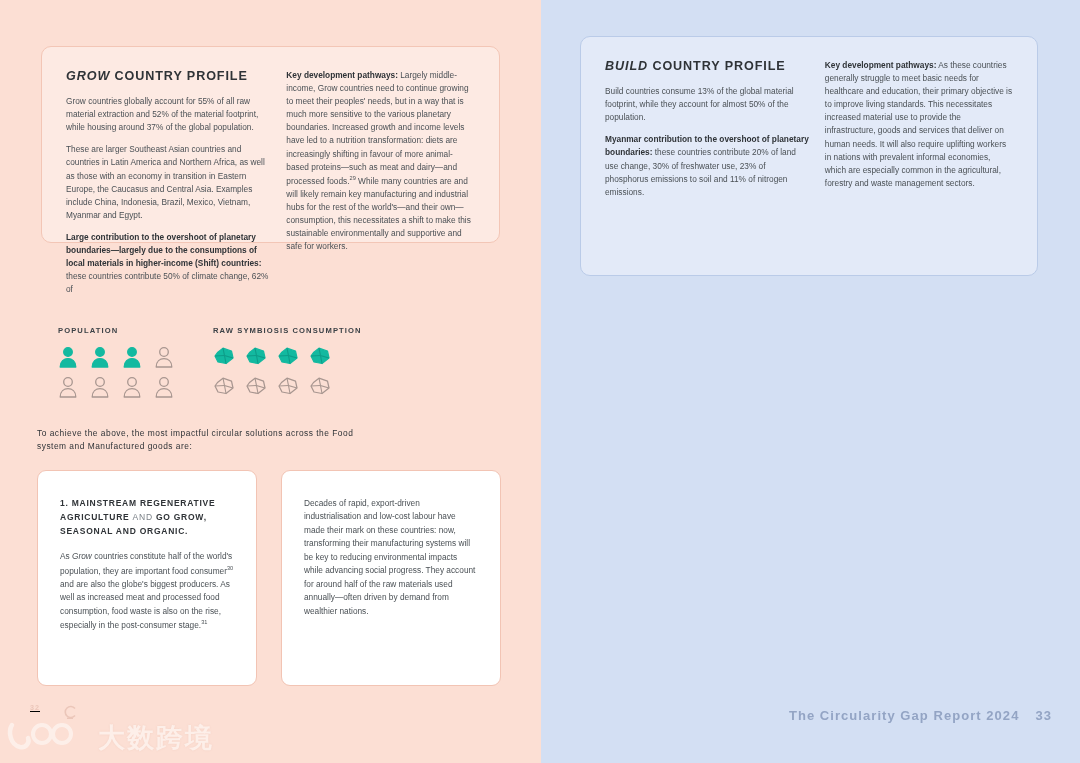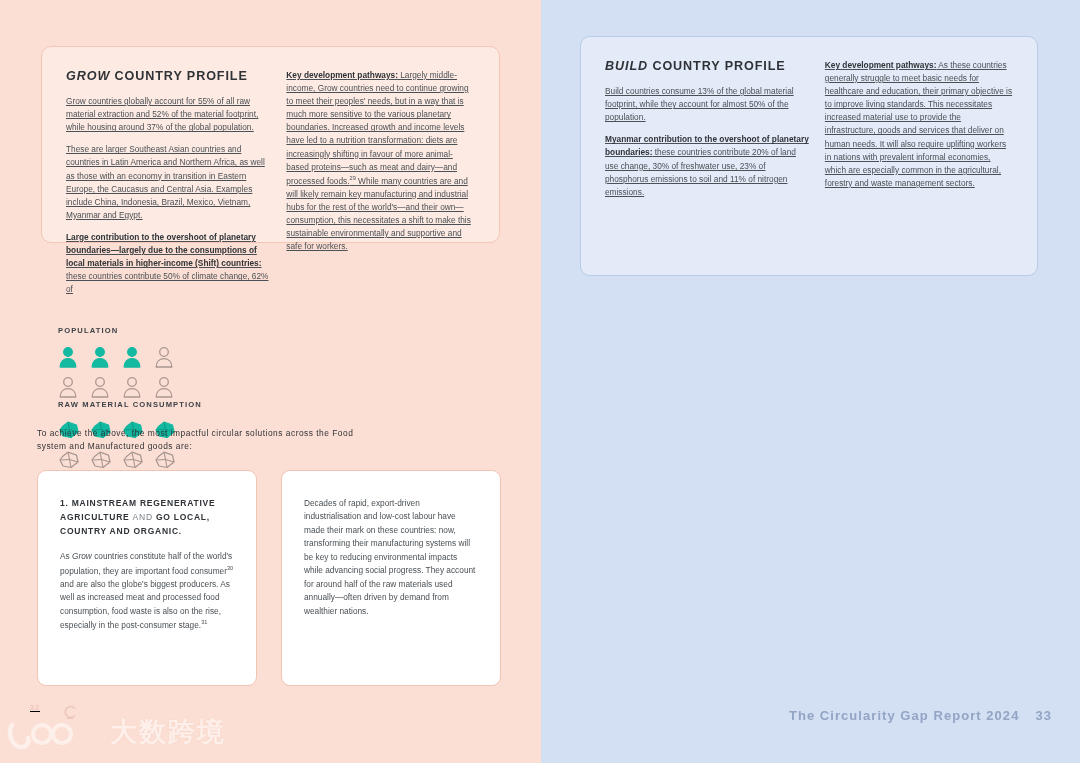--- a/index.html
+++ b/index.html
@@ -36,28 +36,28 @@
   .profile-col.narrow { width: 48%; }
 
   .profile-title {
     font-size: 12.6px; font-weight: 700; letter-spacing: 0.9px;
     color: #2F3337; margin-bottom: 11px; line-height: 1.2;
   }
   .profile-title em { font-style: italic; font-weight: 700; }
 
   .body-p {
     font-size: 8.3px; line-height: 1.58; color: #4A5055;
-    margin-bottom: 9px; text-align: left; text-decoration: underline;
+    margin-bottom: 9px; text-align: left;
   }
   .body-p:last-child { margin-bottom: 0; }
   .body-p b { color: #2F3337; font-weight: 700; }
   .body-p sup { font-size: 5.6px; vertical-align: super; }
 
   
-  .stats { position: absolute; display: flex; gap: 0; flex-direction: column; }
+  .stats { position: absolute; display: flex; gap: 0; }
   .stats-left  { left: 58px; top: 326px; }
   .stat-block-pop  { width: 155px; }
   .stat-block-raw  { width: 200px; }
   .stat-label {
     font-size: 7.6px; font-weight: 700; letter-spacing: 1.1px;
     color: #3C4247; margin-bottom: 11px; white-space: nowrap;
   }
   .icon-grid { display: grid; grid-template-columns: repeat(4, 32px); row-gap: 6px; }
   .icon-cell { width: 28px; height: 24px; }
   .icon-cell svg { display: block; }
@@ -98,21 +98,21 @@
   .footer-left {
     position: absolute; left: 30px; bottom: 40px;
     display: flex; align-items: flex-start; gap: 22px; text-decoration: underline;
   }
   .pageno-left { font-size: 7.2px; font-weight: 700; letter-spacing: 1px; color: #EBC6B9; }
   .cgr-mark { margin-bottom: -2px; }
 
   
   .watermark {
     position: absolute; left: 6px; bottom: 6px;
-    display: flex; align-items: flex-start; gap: 18px;
+    display: flex; align-items: center; gap: 6px;
     opacity: 0.5;
   }
   .wm-cn {
     font-size: 27px; font-weight: 700; color: #FFFFFF;
     letter-spacing: 2px; line-height: 1;
     text-shadow: 0 0 2px rgba(220,170,150,0.6);
   }
 </style>
 </head>
 <body>
@@ -183,21 +183,21 @@
             </span>
             <span class="icon-cell">
               <svg width="20" height="22" viewBox="0 0 20 22">
                 <circle cx="10" cy="6" r="4.3" fill="none" stroke="#A89690" stroke-width="1.3"></circle>
                 <path d="M2.2 21 C2.2 15.2 6 12.6 10 12.6 C14 12.6 17.8 15.2 17.8 21 Z" fill="none" stroke="#A89690" stroke-width="1.3" stroke-linejoin="round"></path>
               </svg>
             </span>
           </div>
       </div>
       <div class="stat-block-raw">
-        <div class="stat-label">RAW MATERIAL CONSUMPTION</div>
+        <div class="stat-label">RAW SYMBIOSIS CONSUMPTION</div>
         <div class="icon-grid">
             <span class="icon-cell">
               <svg width="22" height="20" viewBox="0 0 22 20">
                 <path d="M4.5 6.5 L10 2.2 L18.5 5.2 L20 12 L13 17.5 L5 16 L2 10 Z" fill="#13B9A0" stroke="#13B9A0" stroke-width="1.25" stroke-linejoin="round"></path>
                 <path d="M10 2.2 L11.5 9.5 L20 12" fill="none" stroke="#0E9C88" stroke-width="1.1"></path>
                 <path d="M11.5 9.5 L13 17.5" fill="none" stroke="#0E9C88" stroke-width="1.1"></path>
                 <path d="M11.5 9.5 L2 10" fill="none" stroke="#0E9C88" stroke-width="1.1"></path>
               </svg>
             </span>
             <span class="icon-cell">
@@ -256,21 +256,21 @@
                 <path d="M11.5 9.5 L2 10" fill="none" stroke="#A89690" stroke-width="1.1"></path>
               </svg>
             </span>
           </div>
       </div>
     </div>
 
     <div class="sol-intro sol-intro-left">To achieve the above, the most impactful circular solutions across the Food system and Manufactured goods are:</div>
 
     <div class="sol-card card-l1">
-      <div class="card-head"><span>1. MAINSTREAM REGENERATIVE AGRICULTURE </span><span class="lite">AND </span><span>GO LOCAL, COUNTRY AND ORGANIC.</span></div>
+      <div class="card-head"><span>1. MAINSTREAM REGENERATIVE AGRICULTURE </span><span class="lite">AND </span><span>GO GROW, SEASONAL AND ORGANIC.</span></div>
       <div class="card-body"><span>As </span><i>Grow</i><span> countries constitute half of the world's population, they are important food consumer</span><sup>30</sup><span> and are also the globe's biggest producers. As well as increased meat and processed food consumption, food waste is also on the rise, especially in the post-consumer stage.</span><sup>31</sup></div>
     </div>
 
     <div class="sol-card card-l2">
       <div class="card-body">Decades of rapid, export-driven industrialisation and low-cost labour have made their mark on these countries: now, transforming their manufacturing systems will be key to reducing environmental impacts while advancing social progress. They account for around half of the raw materials used annually—often driven by demand from wealthier nations.</div>
     </div>
 
     <div class="footer-left">
       <span class="pageno-left">32</span>
       <span class="cgr-mark">

